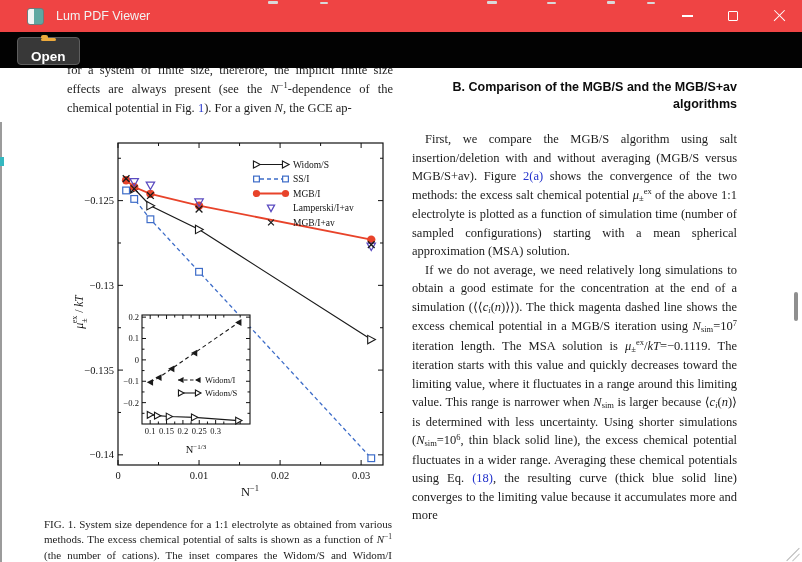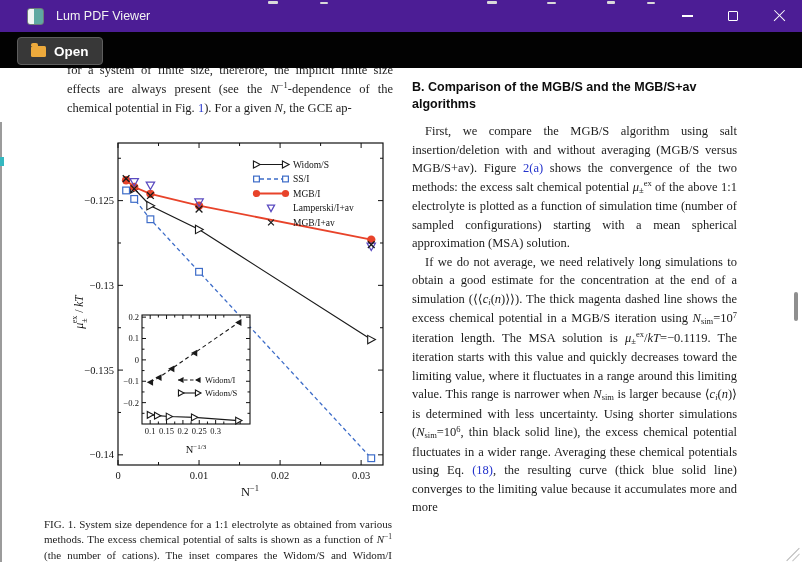--- a/index.html
+++ b/index.html
@@ -1,49 +1,49 @@
 <!DOCTYPE html>
 <html><head>
 <meta charset="utf-8">
 <style>
   html,body{margin:0;padding:0;background:#000;}
   .window{position:relative;width:802px;height:562px;background:#000;overflow:hidden;
           font-family:"Liberation Sans",sans-serif;}
   
-  .titlebar{position:absolute;left:0;top:0;width:802px;height:32px;background:#4c1d95;}
+  .titlebar{position:absolute;left:0;top:0;width:802px;height:32px;background:#ef4444;}
   .app-icon{position:absolute;left:27px;top:8px;width:17px;height:17px;border-radius:3px;
             background:linear-gradient(90deg,#f2f5f5 0 38%,#5fa8a2 38% 100%);
             border:1px solid #6d7b7b;box-sizing:border-box;}
   .wtitle{position:absolute;left:56px;top:0;height:32px;line-height:32px;color:#f2f2f2;font-size:12.5px;}
   .win-controls{position:absolute;right:0;top:0;height:32px;display:flex;}
   .wc{width:46px;height:32px;display:flex;align-items:center;justify-content:center;}
   .glyph-min{width:11px;height:1.5px;background:#fff;}
   .glyph-max{width:10px;height:10px;border:1.3px solid #fff;border-radius:1px;box-sizing:border-box;}
   .glyph-close{position:relative;width:13px;height:13px;}
   .glyph-close::before,.glyph-close::after{content:"";position:absolute;left:-1px;top:5.8px;width:15px;height:1.4px;background:#fff;}
   .glyph-close::before{transform:rotate(45deg);}
   .glyph-close::after{transform:rotate(-45deg);}
   .speck{position:absolute;background:#d9d9d9;border-radius:1px;}
   
   .toolbar{position:absolute;left:0;top:32px;width:802px;height:36px;background:#020202;}
   .open-btn{position:absolute;left:17px;top:5px;height:28px;display:flex;align-items:center;gap:8px;
             padding:0 13px;background:#383838;border:1px solid #5e5e5e;border-radius:4px;
-            color:#fff;font-family:"Liberation Sans",sans-serif;font-size:13.5px;font-weight:700;cursor:pointer;}
+            color:#fff;font-family:"Liberation Sans",sans-serif;font-size:13.5px;font-weight:700;cursor:pointer;flex-direction:column;}
   .folder{position:relative;width:15px;height:11px;background:#edaa3c;border-radius:1.5px;}
   .folder::before{content:"";position:absolute;top:-3px;left:0;width:7px;height:3px;background:#edaa3c;border-radius:2px 2px 0 0;}
   
   .page{position:absolute;left:0;top:68px;width:802px;height:494px;background:#fff;overflow:hidden;
         font-family:"Liberation Serif","DejaVu Serif",serif;color:#1c1c1c;}
   .col{position:absolute;}
   .col-left{left:67px;top:-7px;width:326px;}
   .col-right{left:412px;top:-7px;width:325px;}
   .para{font-size:12.5px;line-height:18.5px;text-align:justify;margin:0;}
   .para.indent{text-indent:13px;}
   .heading{font-family:"Liberation Sans",sans-serif;font-weight:700;font-size:12.5px;line-height:17px;
-           margin:18px 0 9px 0;color:#0c0c0c;text-align:left;}
+           margin:18px 0 17px 0;color:#0c0c0c;text-align:right;}
   .caption{position:absolute;left:44px;top:449px;width:348px;font-size:11px;line-height:14.5px;
            text-align:justify;color:#1c1c1c;}
   .seg-i{font-style:italic;}
   .seg-sup{font-size:68%;position:relative;top:-0.48em;}
   .seg-sub{font-size:68%;position:relative;top:0.28em;}
   .seg-link{color:#2433cc;}
   #fig1{position:absolute;left:60px;top:72px;}
   svg text{font-family:"Liberation Serif","DejaVu Serif",serif;}
   
   .scroll-thumb{position:absolute;left:794px;top:224px;width:4px;height:29px;background:#8f8f8f;border-radius:2px;}

